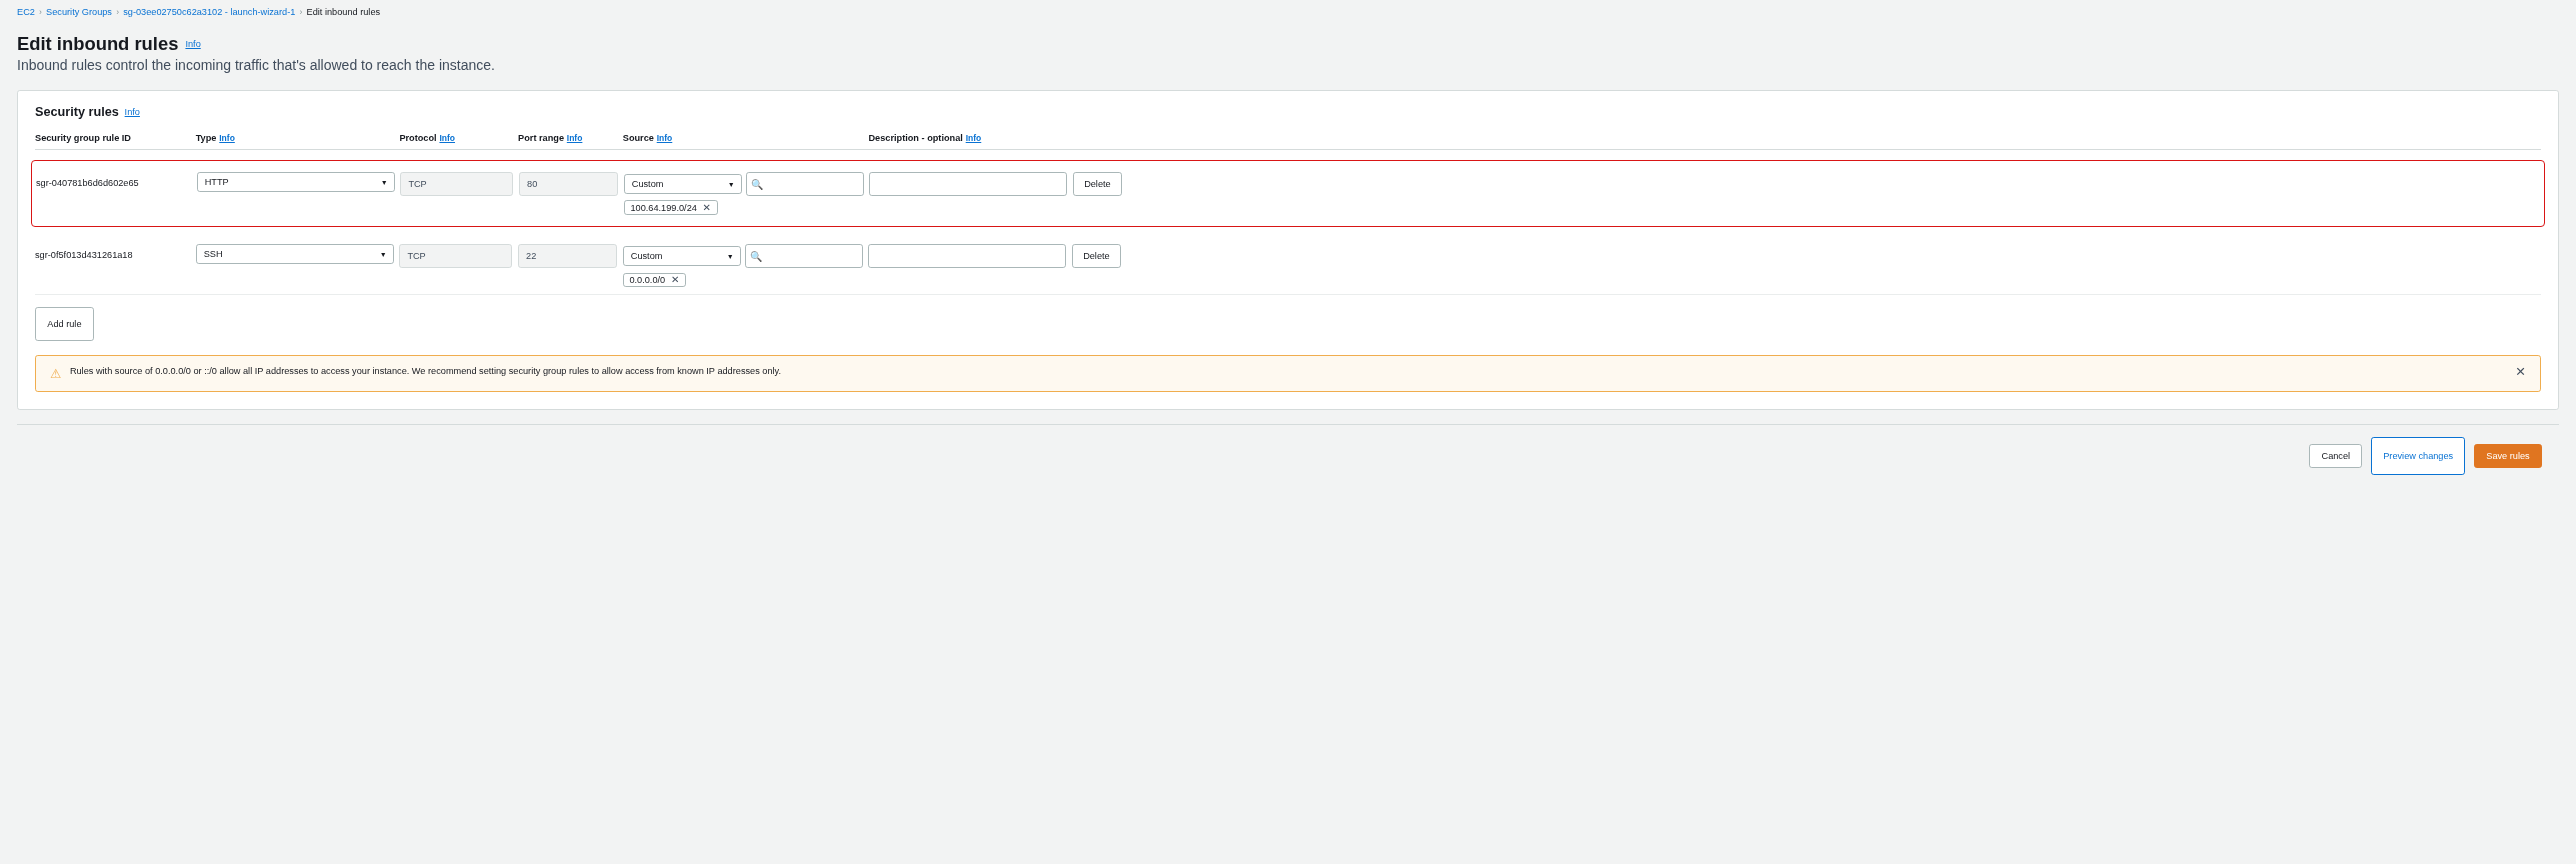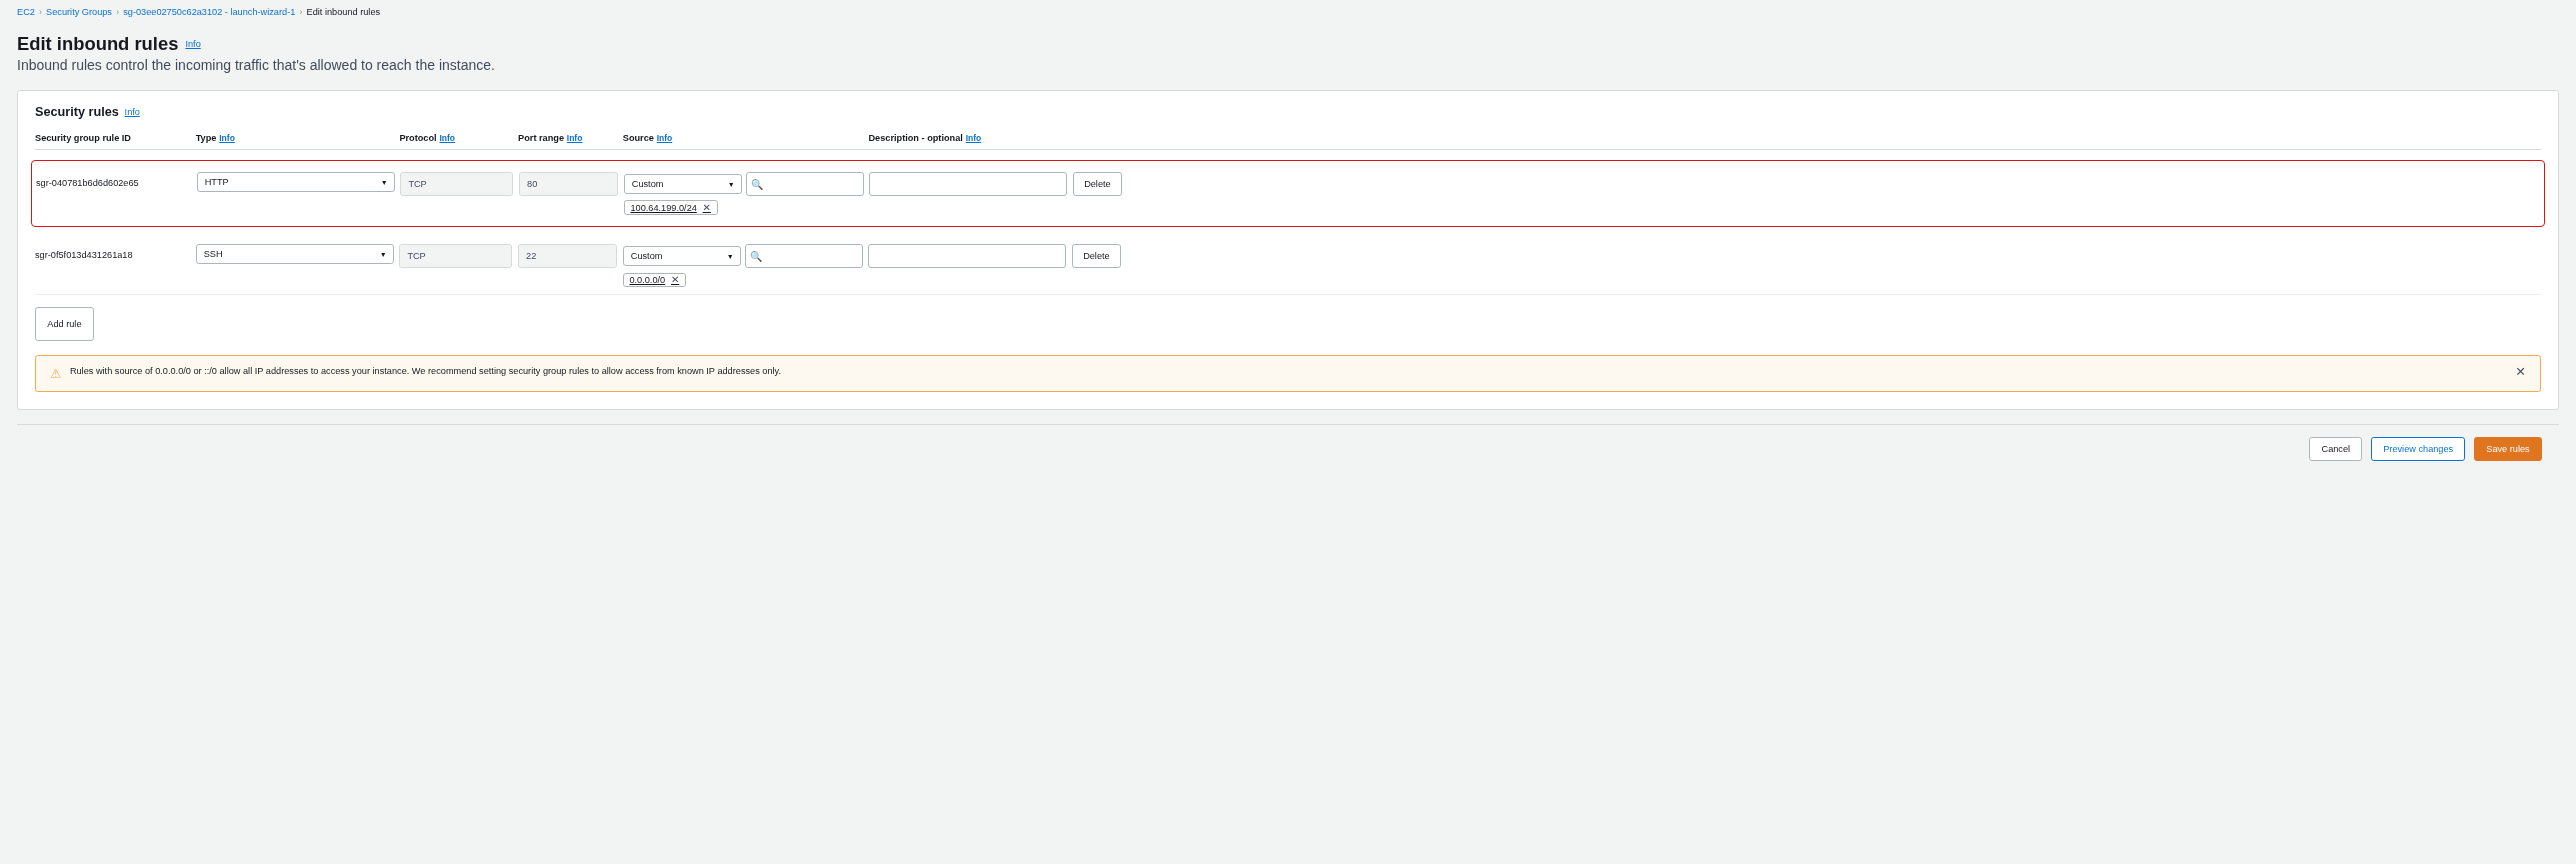--- a/index.html
+++ b/index.html
@@ -184,21 +184,20 @@
     .tag-pill {
       display: inline-flex;
       align-items: center;
       background: #fff;
       border: 0.7px solid #aab7b8;
       border-radius: 2.8px;
       padding: 1.4px 5.7px;
       font-size: 9.2px;
       color: #16191f;
       gap: 5.7px;
-      text-decoration: underline;
     }
     .tag-pill .remove-btn {
       cursor: pointer;
       color: #414d5c;
       font-size: 10px;
       line-height: 1;
     }
     .description-input {
       width: 100%;
       height: 24px;
@@ -272,21 +271,21 @@
       height: 24px;
       padding: 0 11.3px;
       background: #fff;
       border: 0.7px solid #aab7b8;
       border-radius: 2.8px;
       font-size: 9.2px;
       color: #16191f;
       cursor: pointer;
     }
     .preview-btn {
-      height: 24px;
+      height: 38px;
       padding: 0 11.3px;
       background: #fff;
       border: 1.4px solid #0972d3;
       border-radius: 2.8px;
       font-size: 9.2px;
       color: #0972d3;
       cursor: pointer;
       font-weight: 500;
     }
     .save-btn {

